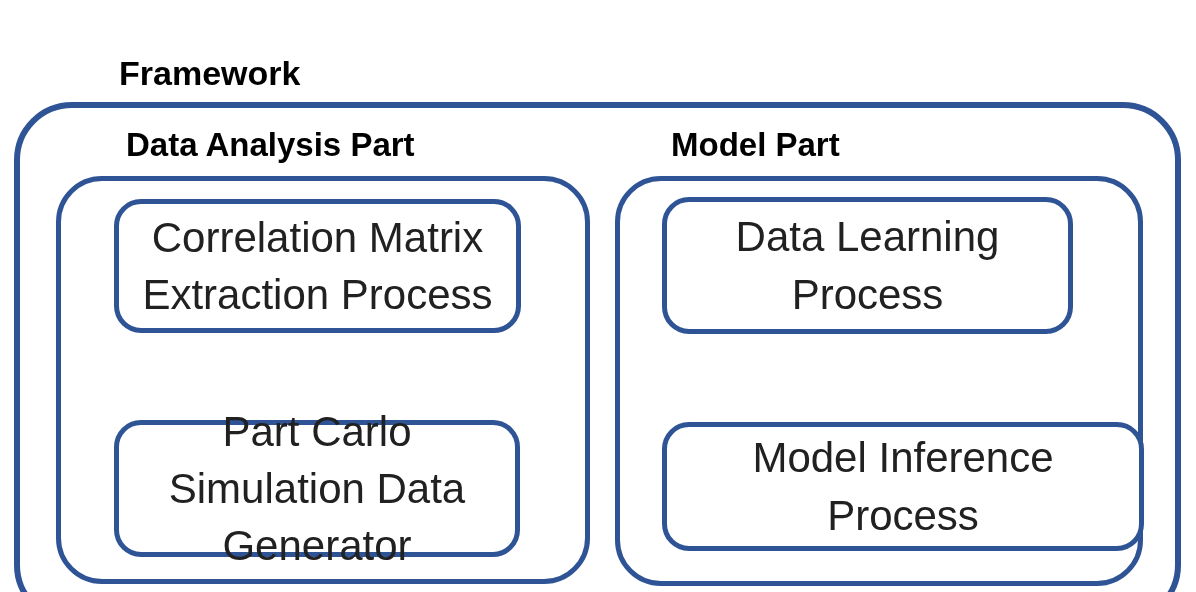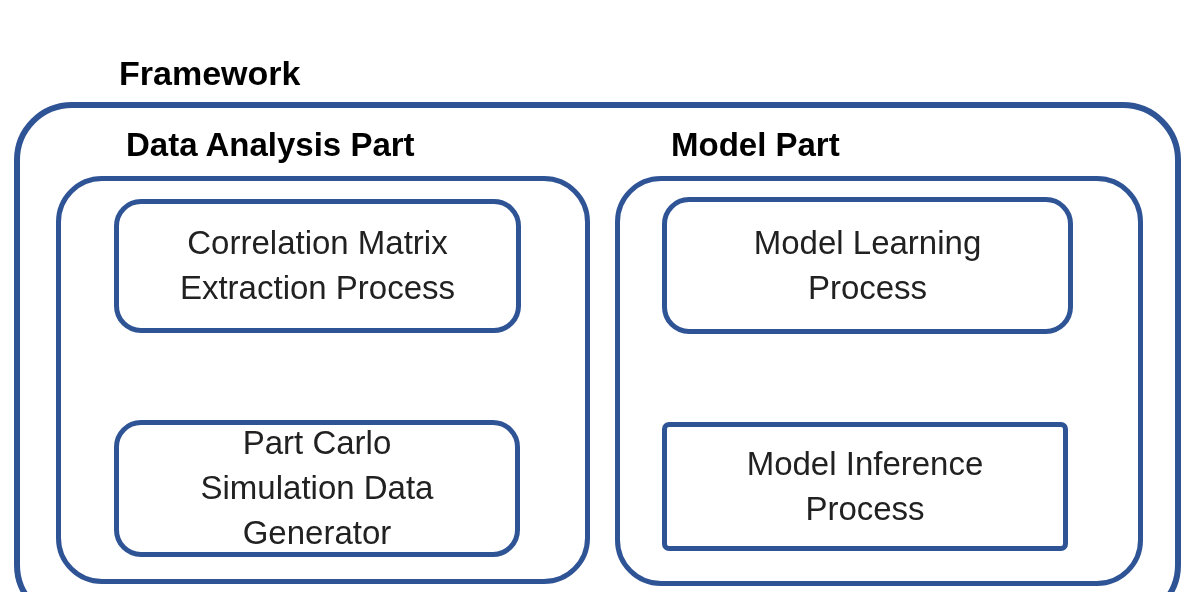--- a/index.html
+++ b/index.html
@@ -65,31 +65,31 @@
   .process-box {
     position: absolute;
     border: 5px solid var(--accent);
     border-radius: 27px;
     background: var(--bg);
     display: flex;
     align-items: center;
     justify-content: center;
   }
   .process-label {
-    font-size: 33px;
+    font-size: 42px;
     line-height: 1.36;
     color: var(--body-color);
     text-align: center;
     white-space: pre-line;
   }
   
   .proc-corr  { left: 53px; top: 18px;  width: 407px; height: 134px; }
   .proc-monte { left: 53px; top: 239px; width: 406px; height: 137px; }
   .proc-learn { left: 42px; top: 16px;  width: 411px; height: 137px; }
-  .proc-infer { left: 42px; top: 241px; width: 406px; height: 129px; border-radius: 7px; }
+  .proc-infer { left: 42px; top: 241px; width: 482px; height: 129px; }
 </style>
 </head>
 <body>
 
 <div class="canvas">
 
   <div class="framework-title">Framework</div>
 
   <div class="outer-box">
 
@@ -104,21 +104,21 @@
       </div>
       <div class="process-box proc-monte">
         <span class="process-label">Part Carlo
 Simulation Data
 Generator</span>
       </div>
     </div>
 
     <div class="section-box box-model">
       <div class="process-box proc-learn">
-        <span class="process-label">Model Learning
+        <span class="process-label">Data Learning
 Process</span>
       </div>
       <div class="process-box proc-infer">
         <span class="process-label">Model Inference
 Process</span>
       </div>
     </div>
 
   </div>
 </div>

